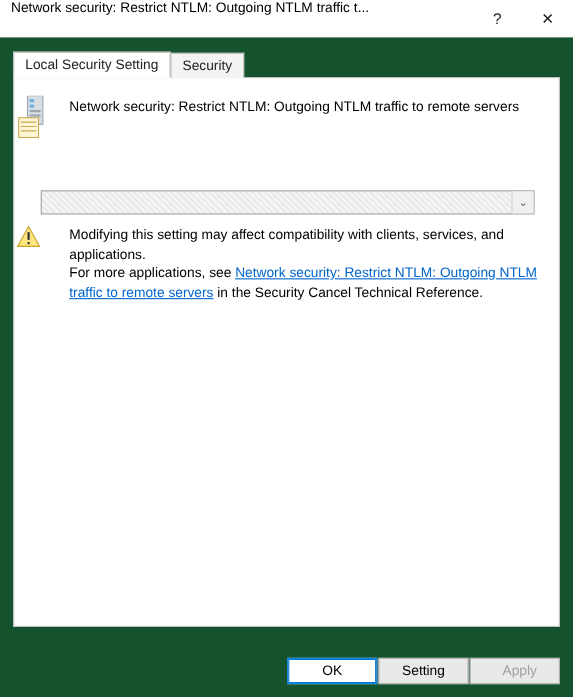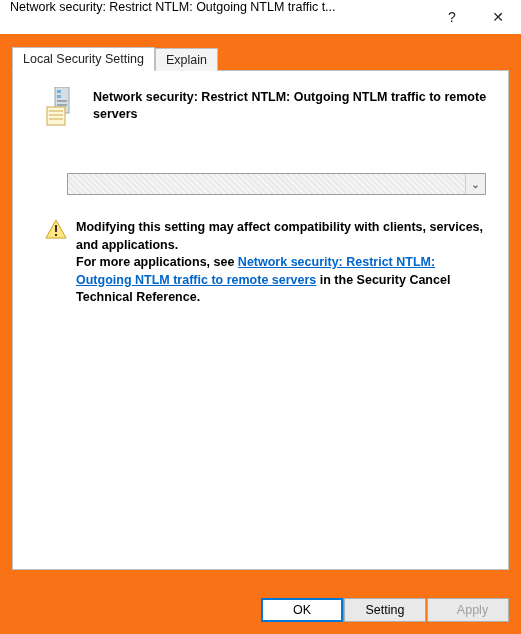--- a/index.html
+++ b/index.html
@@ -38,21 +38,21 @@
       font-size: 14px;
       color: #222;
       cursor: pointer;
     }
     .client {
       position: absolute;
       top: 34px;
       left: 0;
       right: 0;
       bottom: 0;
-      background: #f97316;
+      background: #14532d;
       padding: 12px 12px 50px 12px;
     }
     .tabstrip {
       display: flex;
       align-items: flex-end;
       height: 24px;
       position: relative;
       z-index: 2;
     }
     .tab {
@@ -71,22 +71,21 @@
       background: #fff;
       border-bottom: 1px solid #fff;
       z-index: 3;
     }
     .tabpanel {
       background: #fff;
       border: 1px solid #bfbfbf;
       min-height: 500px;
       position: relative;
       z-index: 1;
-      padding: 16px 16px 16px 32px;
-      font-weight: bold;
+      padding: 16px 16px 16px 2px;
     }
     .header-row {
       display: flex;
       gap: 12px;
       align-items: flex-start;
     }
     .policy-icon svg { display: block; }
     .header-text {
       font-size: 12.5px;
       color: #000;
@@ -114,23 +113,23 @@
       background: #f0f0f0;
       border-left: 1px solid #cfcfcf;
       display: flex;
       align-items: center;
       justify-content: center;
       color: #666;
       font-size: 10px;
     }
     .warn-row {
       display: flex;
-      gap: 9px;
+      gap: 26px;
       align-items: flex-start;
-      margin-top: 24px;
+      margin-top: 10px;
     }
     .warn-icon svg { display:block; }
     .warn-text {
       font-size: 12.5px;
       color: #000;
       line-height: 1.4;
     }
     .warn-text a {
       color: #0066cc;
       text-decoration: underline;
@@ -170,21 +169,21 @@
 <div class="titlebar">
   <div class="title">Network security: Restrict NTLM: Outgoing NTLM traffic t...</div>
   <div class="tbtn">?</div>
   <div class="tbtn">✕</div>
 </div>
 
 <div class="client">
 
   <div class="tabstrip">
     <div class="tab active">Local Security Setting</div>
-    <div class="tab">Explain</div>
+    <div class="tab">Security</div>
   </div>
 
   <div class="tabpanel">
 
     <div class="header-row">
       <div class="policy-icon">
         <svg width="36" height="40" viewBox="0 0 36 40">
           <rect x="10" y="0" width="14" height="26" fill="#d9dee3" stroke="#9aa6b1"></rect>
           <rect x="12" y="3" width="4" height="3" fill="#6fb3e0"></rect>
           <rect x="12" y="8" width="4" height="3" fill="#6fb3e0"></rect>

